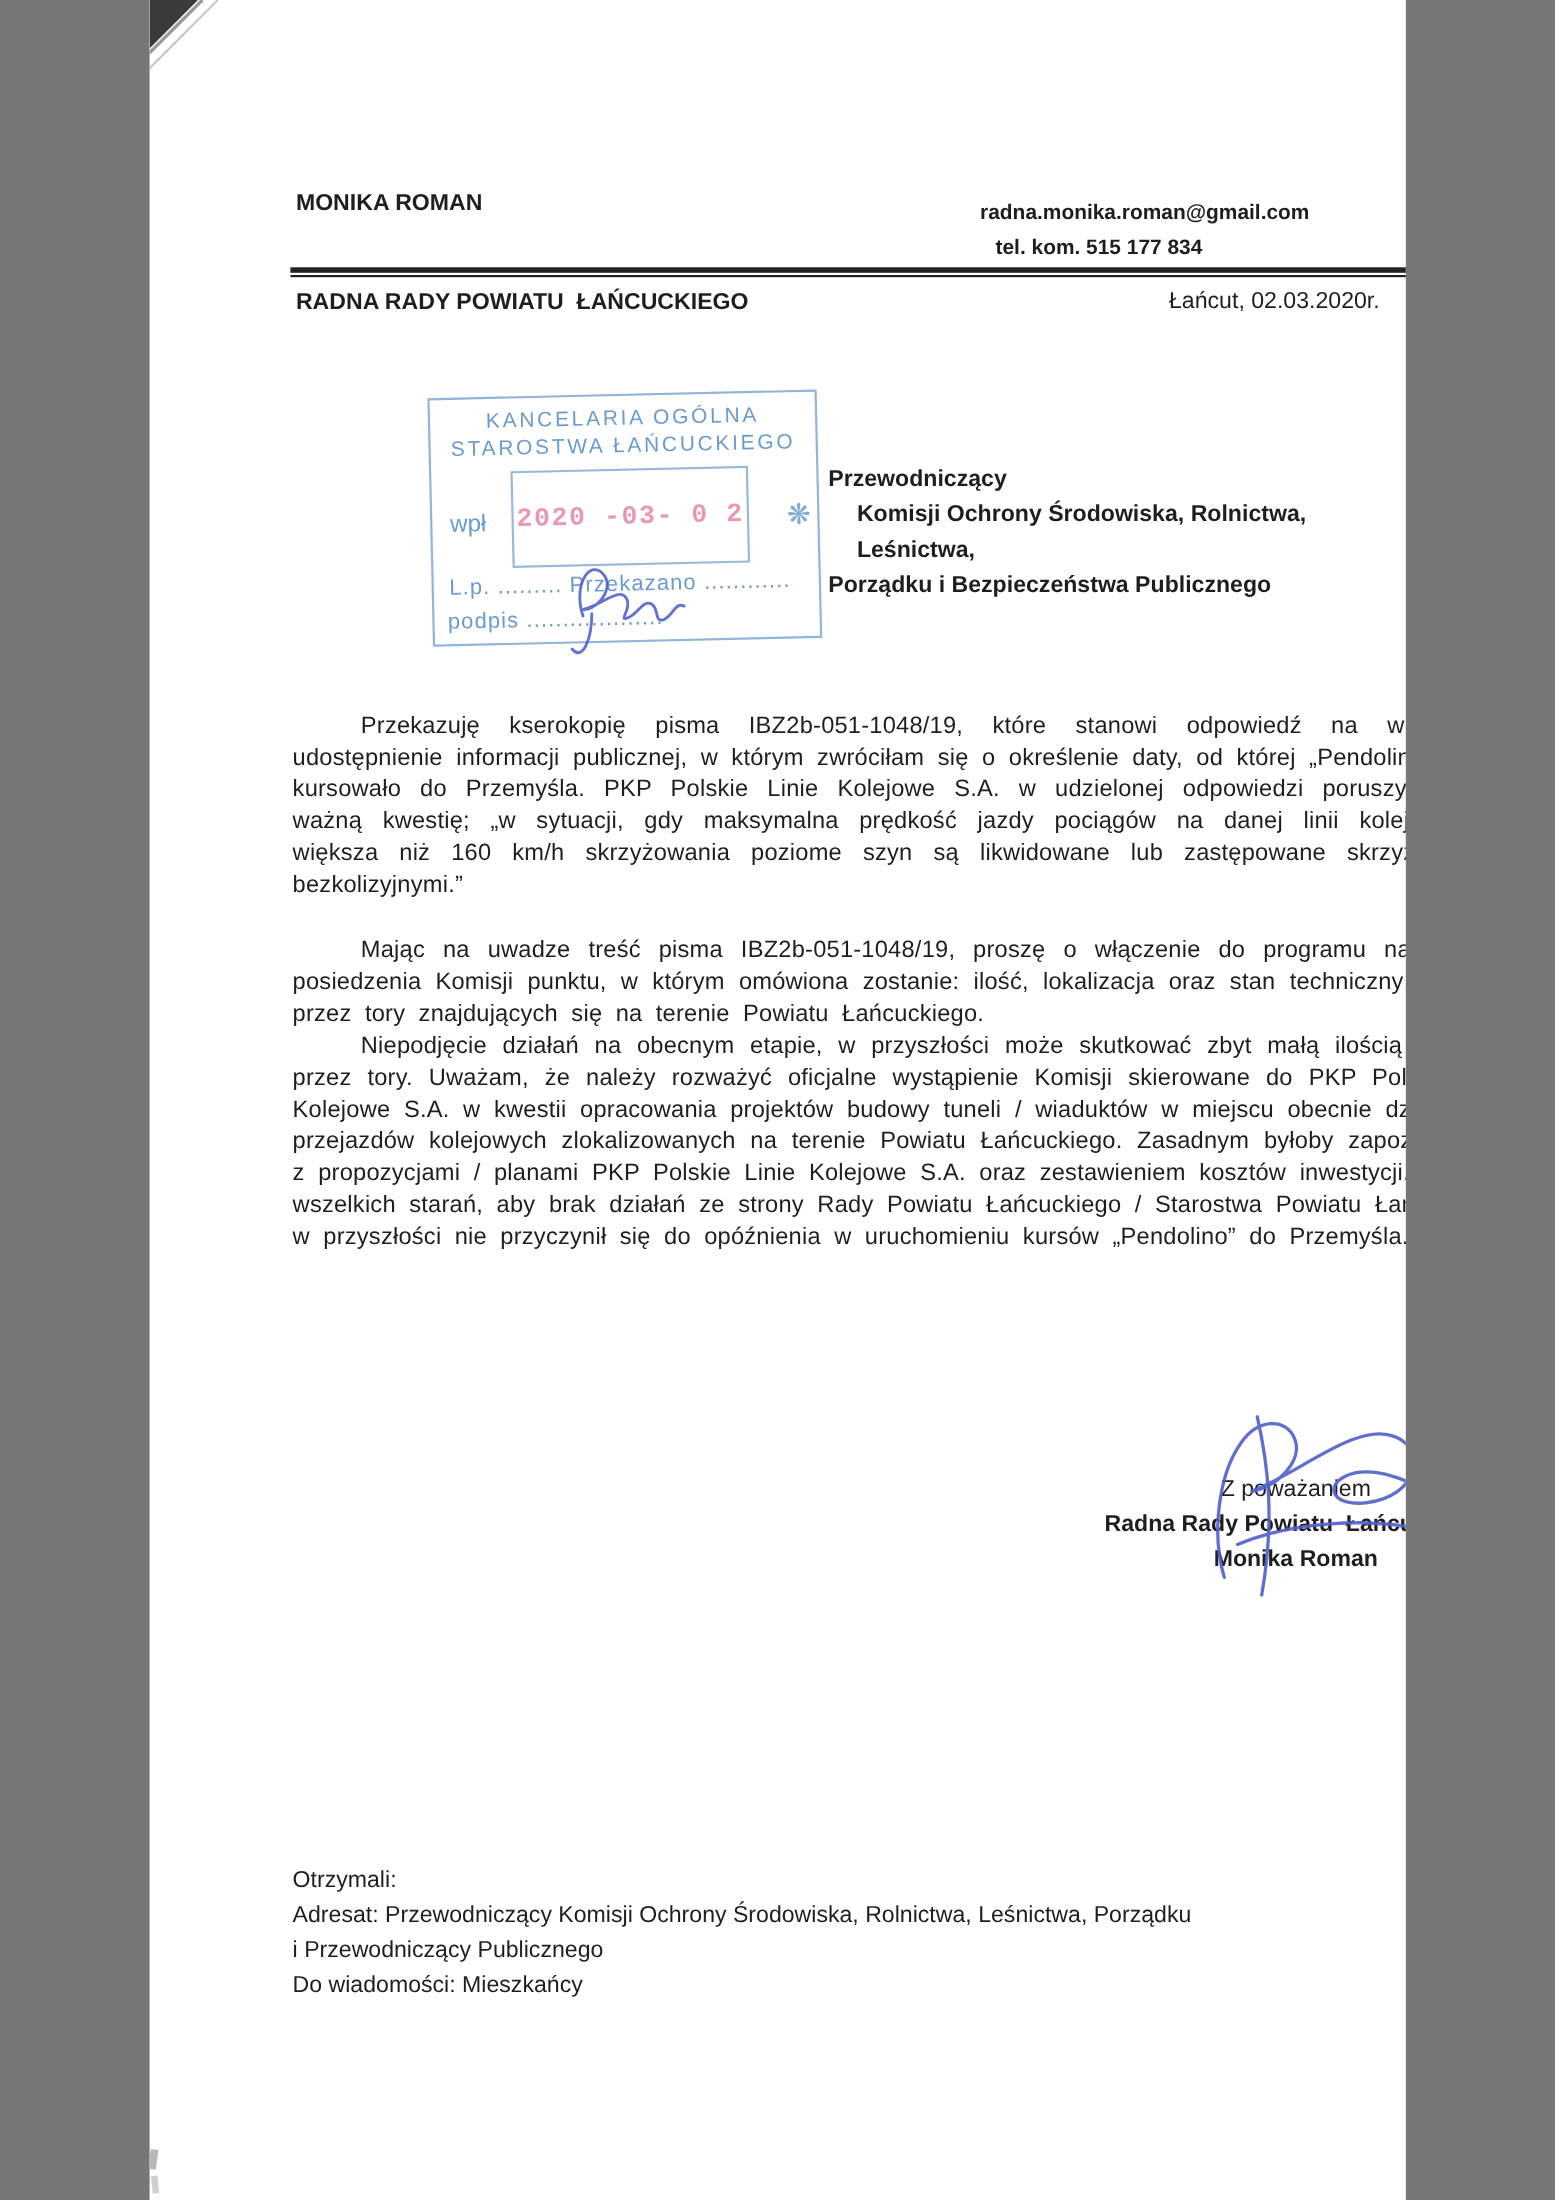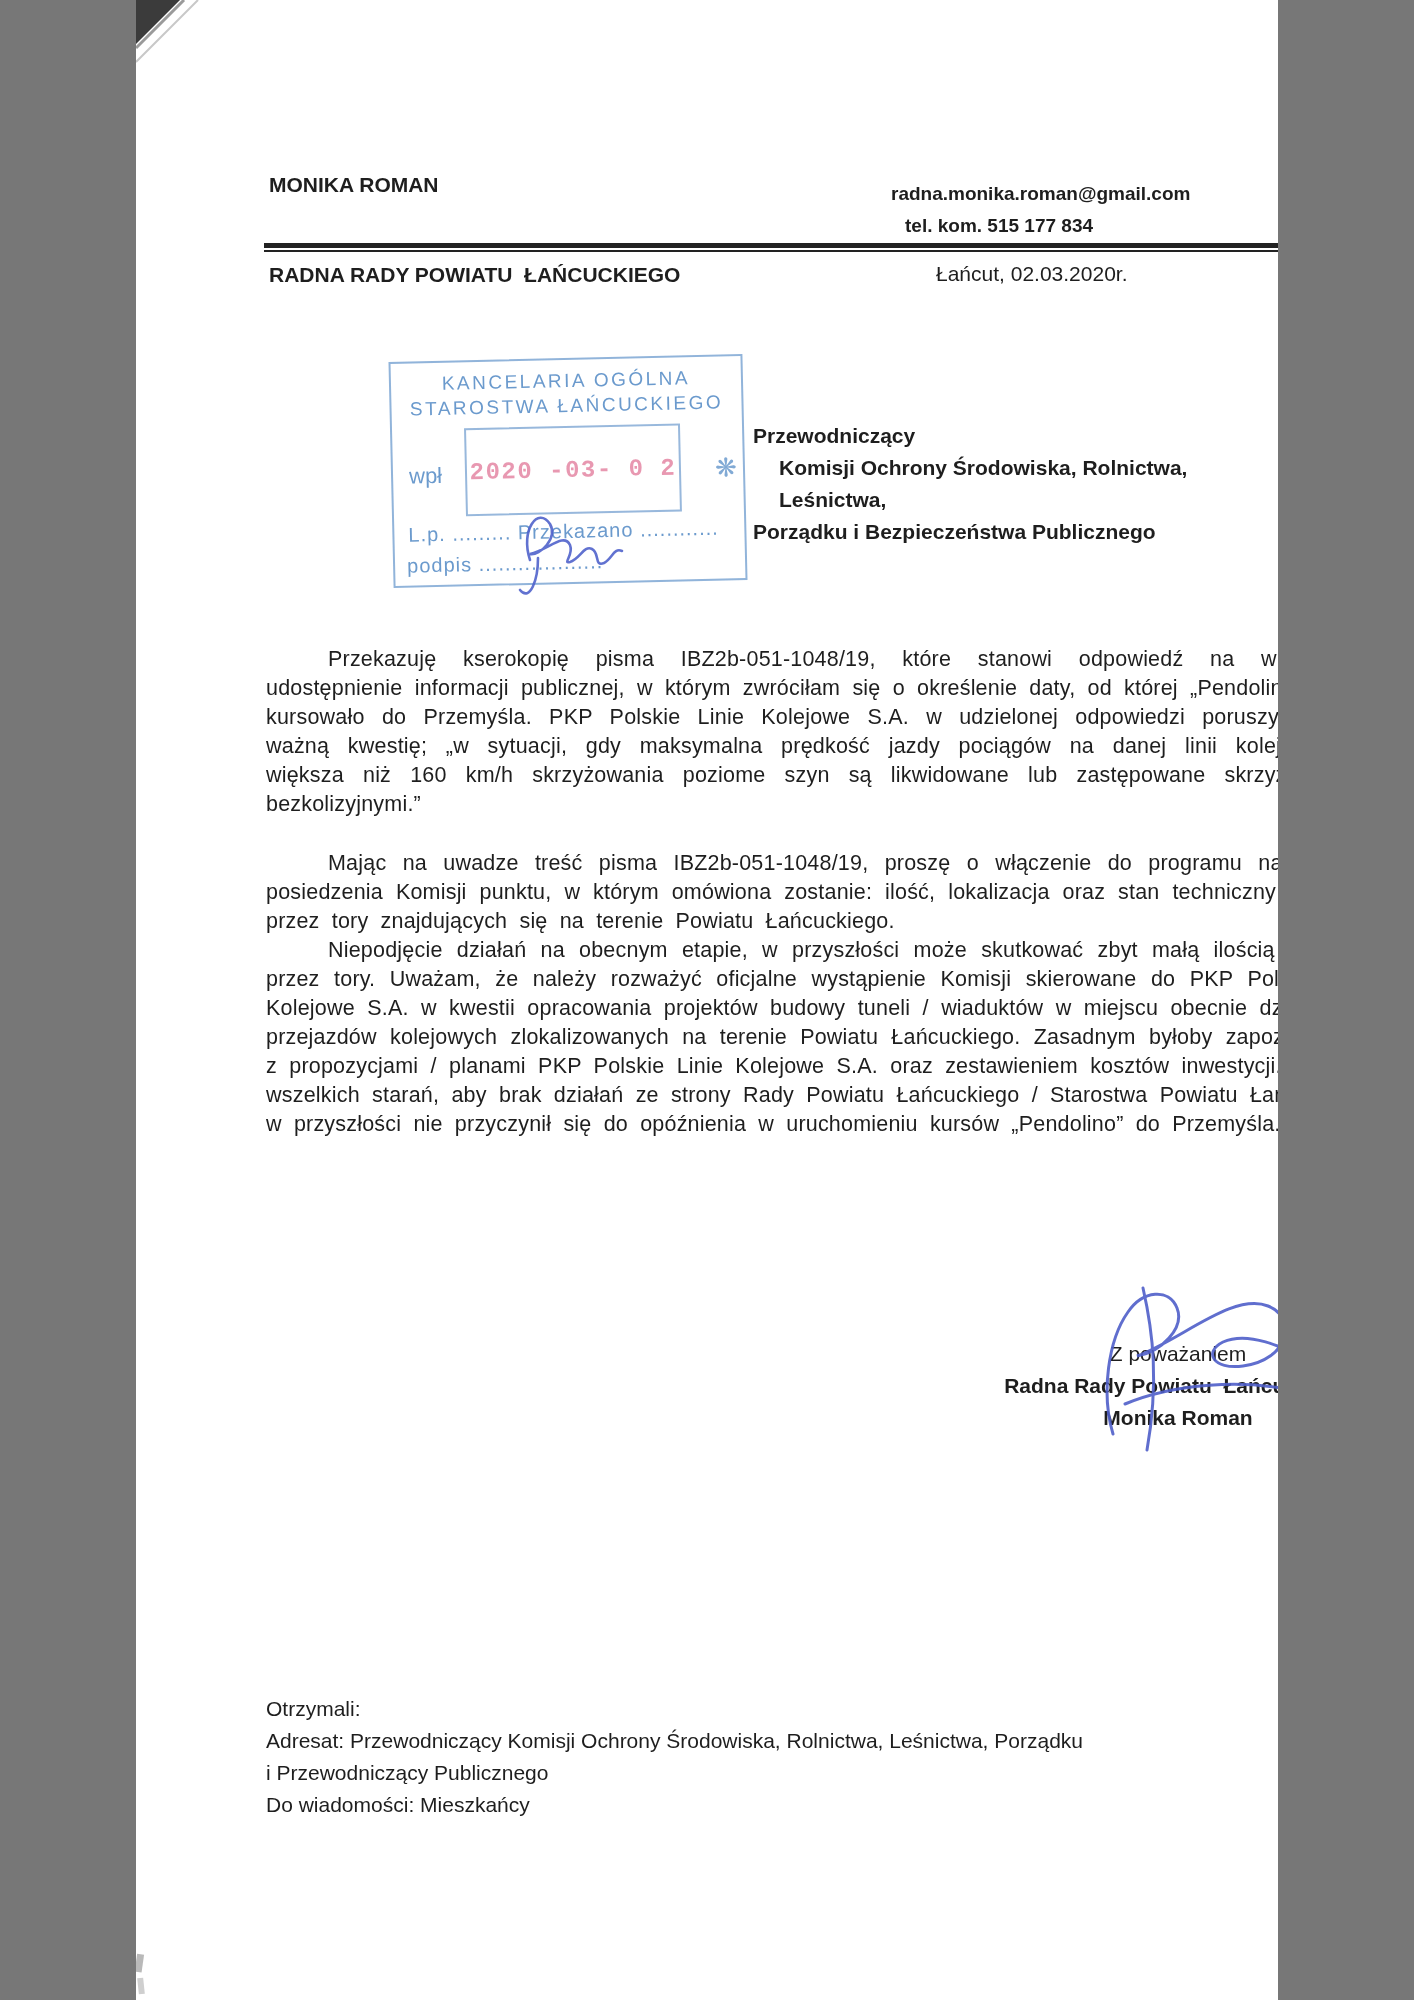--- a/index.html
+++ b/index.html
@@ -14,21 +14,21 @@
   }
   
   .corner-artifact{position:absolute;top:0;left:0;}
   .edge-artifact{position:absolute;left:0;top:1952px;}
   
   .hdr{position:absolute;left:133px;top:110px;font-weight:bold;font-size:21px;line-height:30px;white-space:pre-wrap;}
   .contact{position:absolute;left:755px;top:178px;font-weight:bold;font-size:19px;line-height:32px;}
   .contact .phone{padding-left:14px;}
   .rule{position:absolute;left:128px;top:243px;width:1117px;height:2px;
         border-top:5px solid #222;border-bottom:2px solid #222;}
-  .dateline{position:absolute;left:800px;top:262px;width:445px;text-align:left;font-size:21px;}
+  .dateline{position:absolute;left:800px;top:262px;width:445px;text-align:center;font-size:21px;}
   
   .stamp{
     position:absolute;left:255px;top:358px;width:350px;height:222px;
     border:2px solid rgba(95,146,201,.75);
     color:#5f92c9;
     transform:rotate(-1.3deg);
     font-size:19px;
     opacity:.92;
   }
   .stamp .s1{position:absolute;top:10px;left:0;width:100%;text-align:center;letter-spacing:2.5px;}

